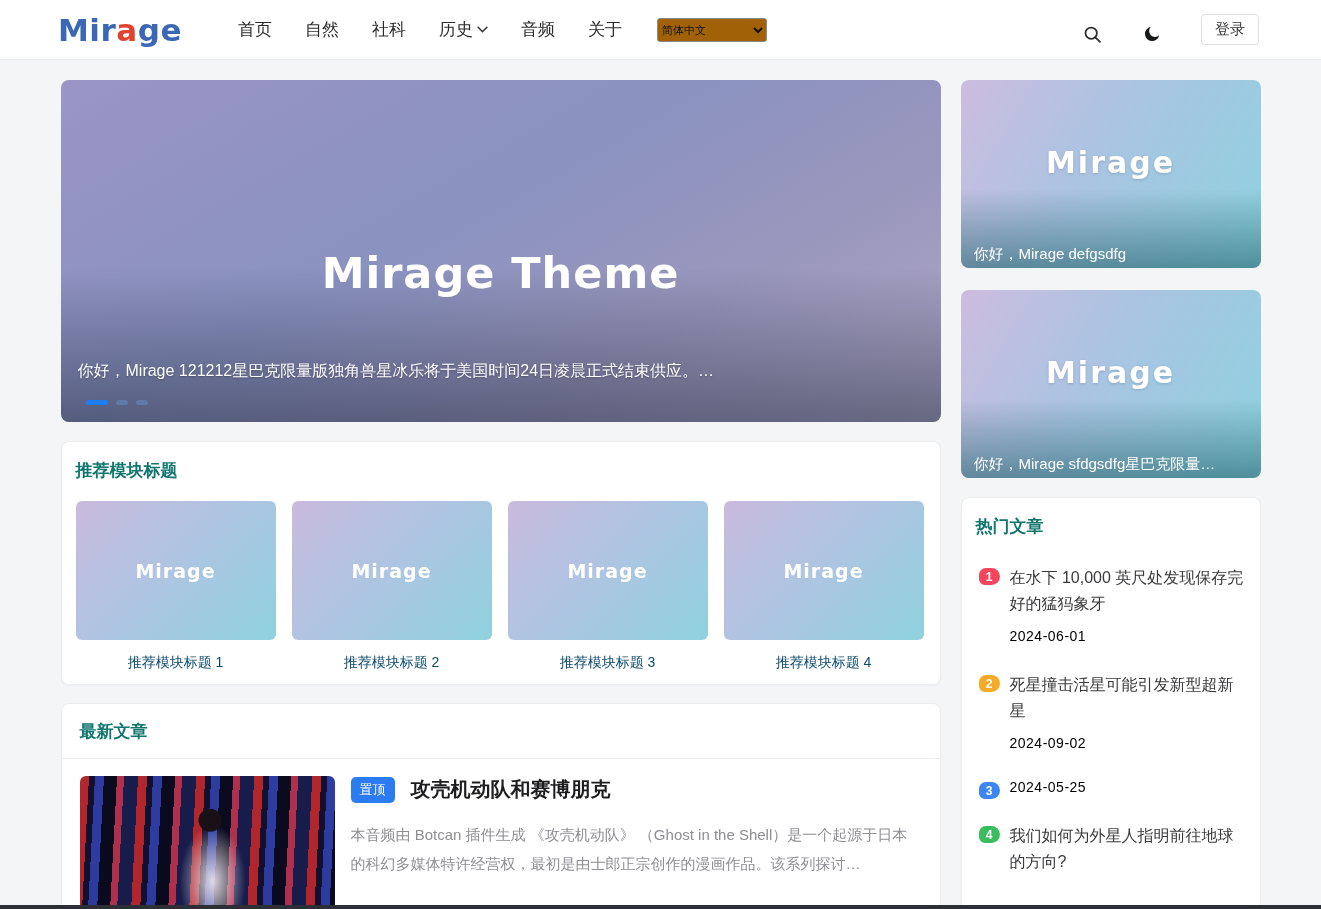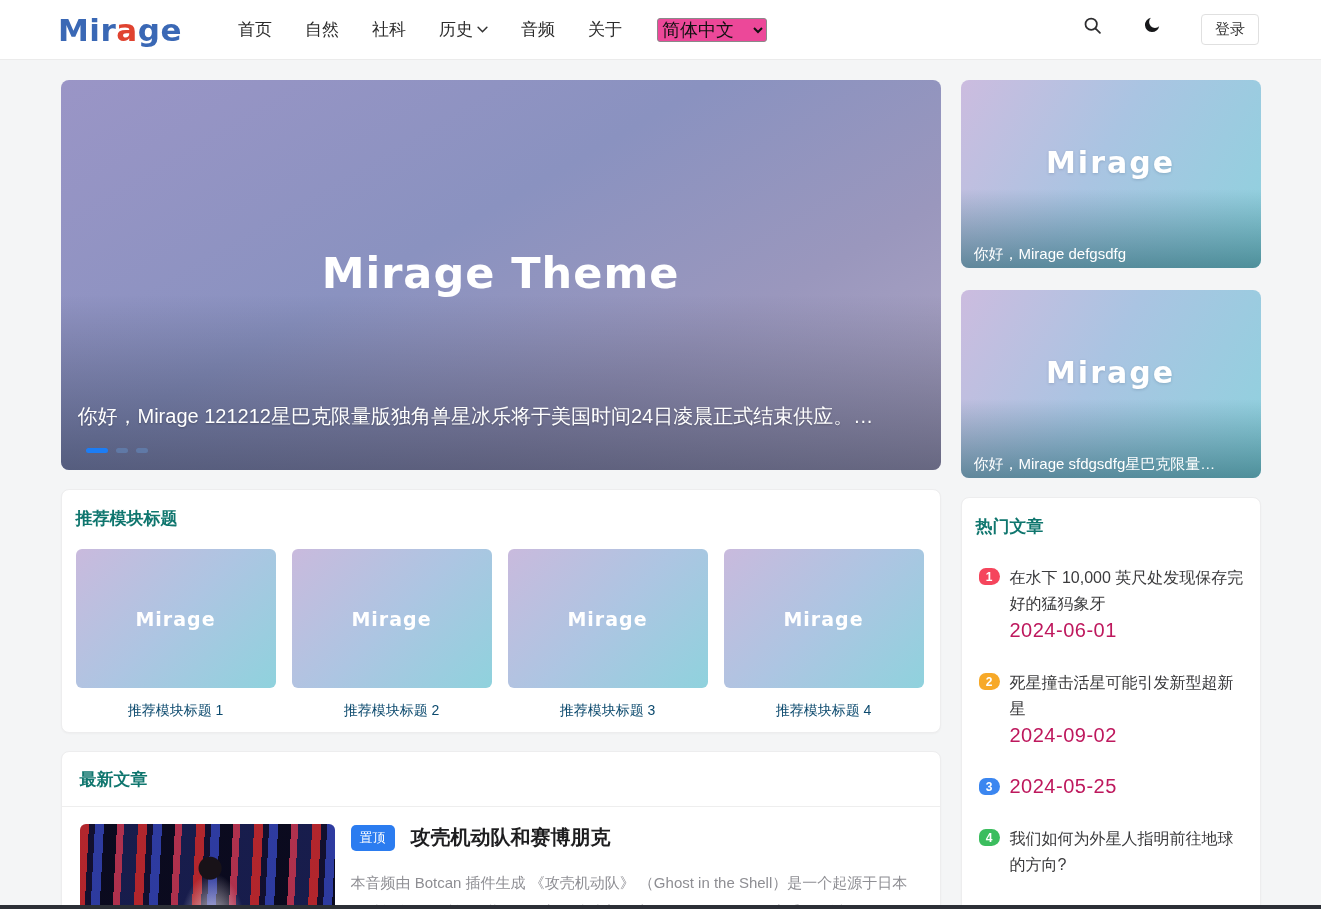--- a/index.html
+++ b/index.html
@@ -16,54 +16,54 @@
     height:60px; background:#ffffff; border-bottom:1px solid #ebebeb;
     display:flex; align-items:center; padding:0 62px 0 58px;
   }
   .logo { font-size:31px; font-weight:800; letter-spacing:.5px; cursor:pointer; font-family:"DejaVu Sans","Liberation Sans",sans-serif; }
   .logo .seg-blue { color:#3a68b5; }
   .logo .seg-red  { color:#e04330; }
   .mainnav { display:flex; align-items:center; gap:33px; margin-left:56px; }
   .navitem { font-size:17px; color:#2b2b2b; cursor:pointer; display:flex; align-items:center; gap:4px; text-decoration:none; }
   .chev { width:11px; height:7px; display:inline-block; }
   .lang-select {
-    margin-left:35px; width:110px; height:24px; font-size:18px;
-    border:1px solid #8a8a8a; border-radius:3px; background:#ec4899; color:#111;
+    margin-left:35px; width:110px; height:24px; font-size:11px;
+    border:1px solid #8a8a8a; border-radius:3px; background:#a16207; color:#111;
     font-family:"Liberation Sans","DejaVu Sans",sans-serif;
   }
-  .top-right { margin-left:auto; display:flex; align-items:flex-start; gap:38px; }
+  .top-right { margin-left:auto; display:flex; align-items:flex-end; gap:38px; }
   .icon-btn { width:22px; height:22px; cursor:pointer; display:flex; align-items:center; justify-content:center; }
   .login-btn {
     font-size:15px; color:#333; background:#fff; border:1px solid #e0e0e0;
     border-radius:4px; padding:5px 13px; cursor:pointer;
     font-family:"Liberation Sans","DejaVu Sans",sans-serif;
   }
 
   
   .page { width:1200px; margin:20px auto 0; display:flex; gap:20px; }
   .col-left { width:880px; }
   .col-right { width:300px; }
 
   
   .hero {
-    height:390px; border-radius:8px; position:relative; overflow:hidden; cursor:pointer;
+    height:342px; border-radius:8px; position:relative; overflow:hidden; cursor:pointer;
     background:linear-gradient(150deg,#9a95c6 0%,#8a92c0 42%,#9a97bd 70%,#b0a8c6 100%);
   }
   .hero::after {
     content:""; position:absolute; inset:0;
     background:linear-gradient(to bottom, rgba(20,28,48,0) 55%, rgba(36,44,66,.52) 100%);
   }
   .hero-title {
     position:absolute; top:168px; left:0; right:0; z-index:2;
     text-align:center; color:#fff; font-size:43px; font-weight:700; letter-spacing:1px;
     font-family:"DejaVu Sans","Liberation Sans",sans-serif;
   }
   .hero-caption {
     position:absolute; left:17px; right:18px; bottom:40px; z-index:2;
-    color:#fff; font-size:20px; font-weight:500;
+    color:#fff; font-size:16px; font-weight:500;
     white-space:nowrap; overflow:hidden; text-overflow:ellipsis;
     text-shadow:0 1px 2px rgba(0,0,0,.25);
   }
   .hero-dots { position:absolute; left:25px; bottom:17px; z-index:2; display:flex; gap:8px; align-items:center; }
   .dot { width:12px; height:5px; border-radius:3px; background:rgba(96,124,172,.85); cursor:pointer; }
   .dot.active { width:22px; }
 
   
   .side-card {
     height:188px; border-radius:8px; position:relative; overflow:hidden; cursor:pointer;
@@ -132,21 +132,21 @@
   
   .hot-card { margin-top:19px; padding:17px 14px; height:560px; }
   .hot-list { margin-top:27px; }
   .hot-item { position:relative; padding-left:34px; margin-bottom:28px; cursor:pointer; }
   .rank-badge {
     position:absolute; left:3px; top:3px; width:21px; height:17px;
     border-radius:8px 10px 10px 7px; color:#fff; font-size:12px; font-weight:700;
     display:flex; align-items:center; justify-content:center;
   }
   .hot-title { font-size:16px; color:#3a3a3c; line-height:26px; }
-  .hot-date { margin-top:2px; font-size:20px; color:#be185d; letter-spacing:.5px; }
+  .hot-date { margin-top:11px; font-size:14px; color:#000000; letter-spacing:.5px; }
 
   .bottom-strip { position:fixed; left:0; right:0; bottom:0; height:4px; background:#2c2f36; z-index:20; }
 </style>
 </head>
 <body>
 
 <header class="topbar">
   <div class="logo">
     <span class="seg-blue">Mir</span><span class="seg-red">a</span><span class="seg-blue">ge</span>
   </div>

